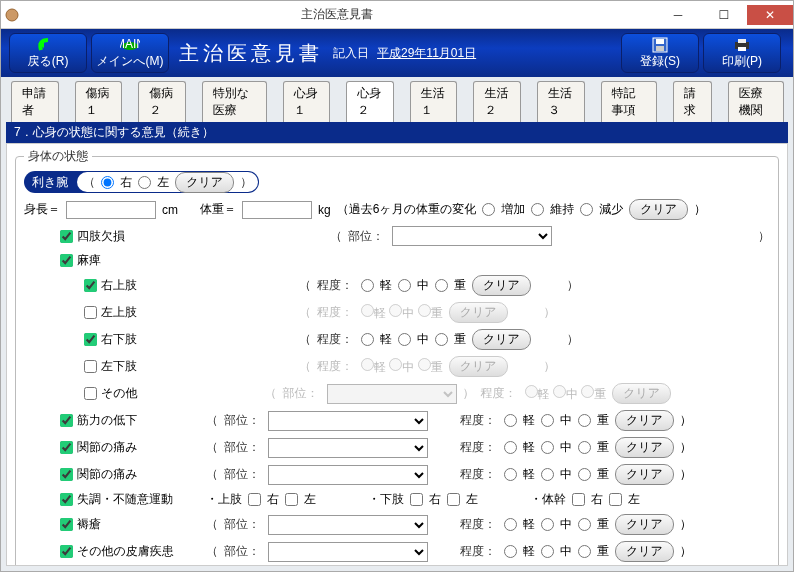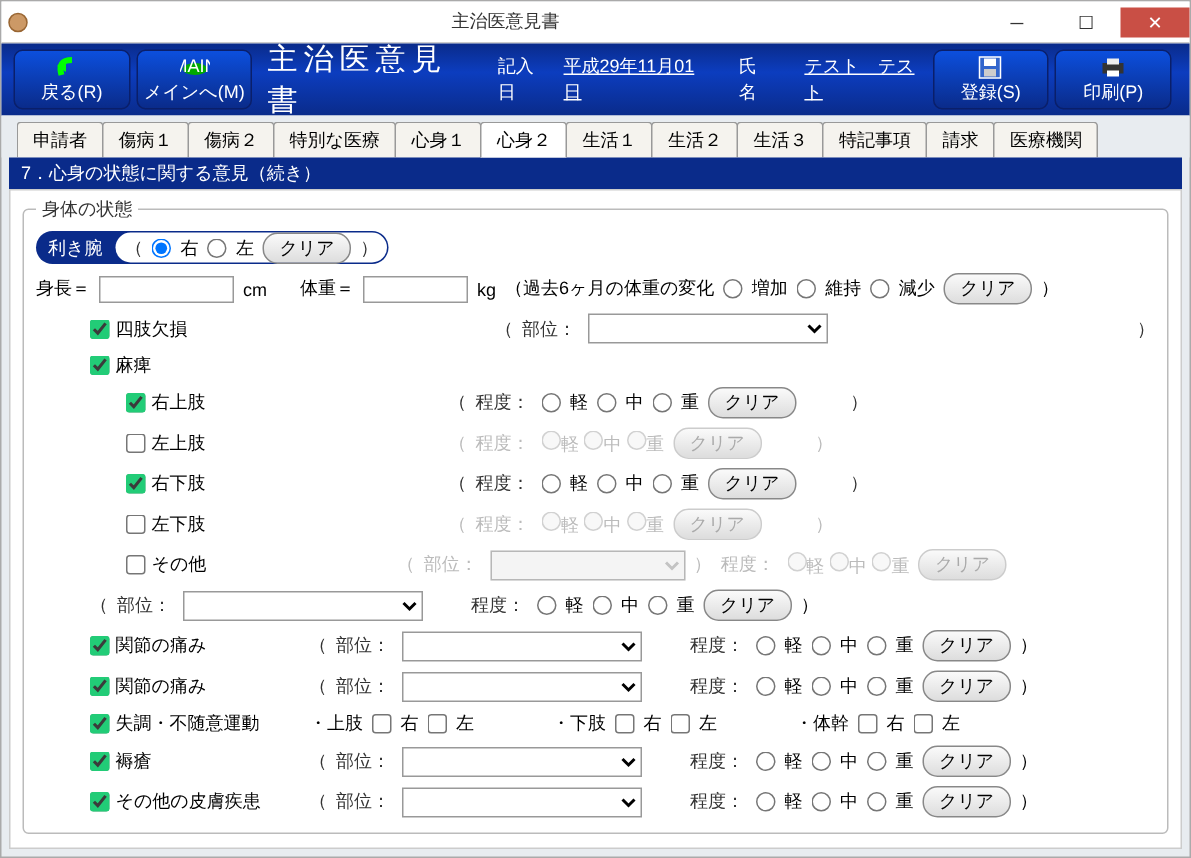--- a/index.html
+++ b/index.html
@@ -8,25 +8,25 @@
 .titlebar{height:28px;background:#fff;display:flex;align-items:center;justify-content:space-between;border-bottom:1px solid #ccc}
 .titlebar .ticon{display:flex;align-items:center;gap:4px;padding-left:4px}
 .titlebar .title{flex:1;text-align:center;color:#333}
 .winctrls{display:flex}
 .winctrls div{width:46px;height:20px;display:flex;align-items:center;justify-content:center;color:#333;font-family:Arial}
 .winctrls .close{background:#c94f45;color:#fff}
 .toolbar{height:48px;background:linear-gradient(#0a2b8a,#0c3dbf 40%,#0a2b8a);display:flex;align-items:center;padding:0 8px;gap:0}
 .tbtn{background:linear-gradient(#0c4fdd,#0a2b8a);border:1px solid #0a1f6a;border-radius:6px;width:78px;height:40px;display:flex;flex-direction:column;align-items:center;justify-content:center;color:#fff;font-size:11px;margin-right:4px}
 .tbtn .ic{height:16px;display:flex;align-items:center;justify-content:center}
 .doctitle{color:#fff;font-size:20px;letter-spacing:4px;margin-left:6px;margin-right:10px}
-.meta{display:flex;flex-direction:row;gap:18px;color:#fff;font-size:12px}
+.meta{display:flex;flex-direction:column;gap:18px;color:#fff;font-size:12px}
 .meta .row{display:flex;gap:8px}
 .meta .val{color:#fff;text-decoration:underline}
 .spacer{flex:1}
-.tabs{display:flex;padding:4px 10px 0 10px;gap:0;background:#e8ecf0}
+.tabs{display:flex;padding:4px 10px 0 10px;gap:17px;background:#e8ecf0}
 .tab{background:#f5f3ee;border:1px solid #999;border-bottom:none;padding:3px 10px;font-size:12px;border-radius:3px 3px 0 0;margin-right:-1px;cursor:pointer}
 .tab.active{background:#fff;position:relative;z-index:2}
 .section-hdr{background:#0a2b8a;color:#fff;padding:2px 8px;font-size:12px;margin:0 5px}
 .content{background:#fff;margin:0 5px 5px 5px;border:1px solid #ccc;flex:1;padding:4px 8px;overflow:auto}
 fieldset{border:1px solid #bbb;padding:6px 8px 10px 8px;border-radius:4px}
 legend{padding:0 4px;color:#333}
 .pill{display:inline-flex;align-items:center;background:#0a2b8a;border-radius:12px;padding:0;overflow:hidden;height:22px}
 .pill .lbl{color:#fff;padding:0 8px;font-size:12px}
 .pill .inner{background:#fff;border-radius:12px;display:flex;align-items:center;padding:0 6px;gap:6px;height:20px;margin:1px}
 .rowline{display:flex;align-items:center;gap:6px;margin-top:6px;flex-wrap:wrap}
@@ -84,24 +84,20 @@
           </svg>
         </div>
       <span>メインへ(M)</span>
     </div>
     <div class="doctitle">主治医意見書</div>
     <div class="meta">
       <div class="row">
           <span>記入日</span>
           <span class="val">平成29年11月01日</span>
         </div>
-      <div class="row">
-          <span>氏　名</span>
-          <span class="val">テスト　テスト</span>
-        </div>
     </div>
     <div class="spacer"></div>
     <div class="tbtn">
       <div class="ic">
           <svg width="16" height="16">
             <rect x="1" y="1" width="14" height="14" fill="#36c" stroke="#fff"></rect>
             <rect x="4" y="2" width="8" height="5" fill="#fff"></rect>
             <rect x="4" y="9" width="8" height="5" fill="#ccc"></rect>
           </svg>
         </div>
@@ -274,20 +270,24 @@
         <span class="paren dis">）</span>
         <span class="deg-lbl dis">程度：</span>
         <span class="rg-dis"><input type="radio" disabled="" style=""><label>軽</label>
         <input type="radio" disabled="" style=""><label>中</label>
         <input type="radio" disabled="" style=""><label>重</label></span>
         <button class="btn dis">クリア</button>
       </div>
 
       
       <div class="rowline indent1">
+        <div class="chk" style="width:140px">
+            <input type="checkbox" checked="" style="">
+            <label>筋力の低下</label>
+          </div>
         <span class="paren">（</span>
           <span class="deg-lbl">部位：</span>
         <select class="sel-wide"><option></option></select>
         <span style="width:20px"></span>
         <span class="deg-lbl">程度：</span>
         <input type="radio" style="">
           <label>軽</label>
         <input type="radio" style="">
           <label>中</label>
         <input type="radio" style="">

